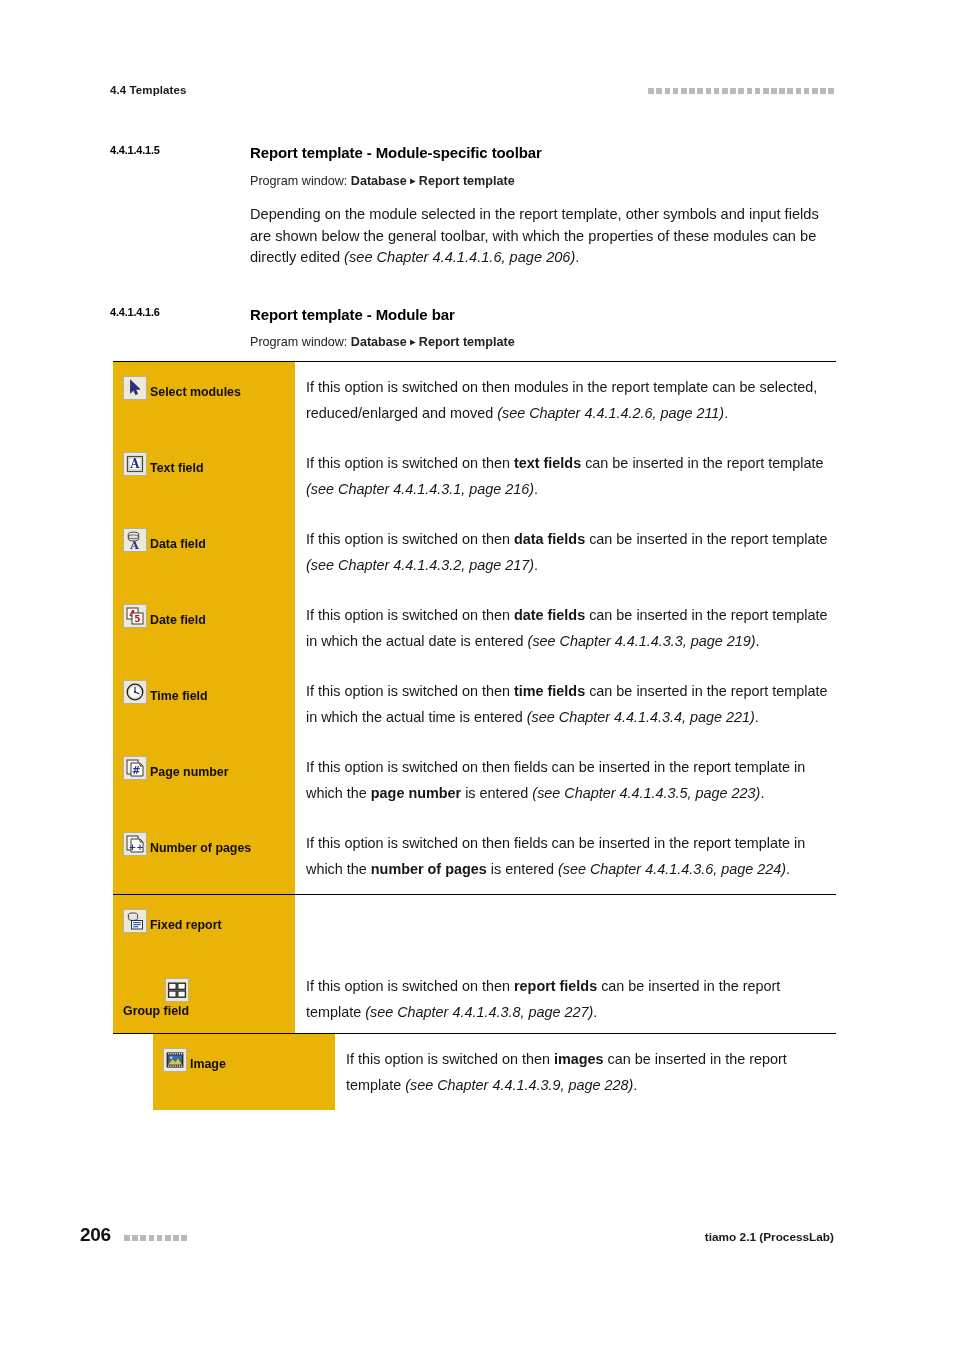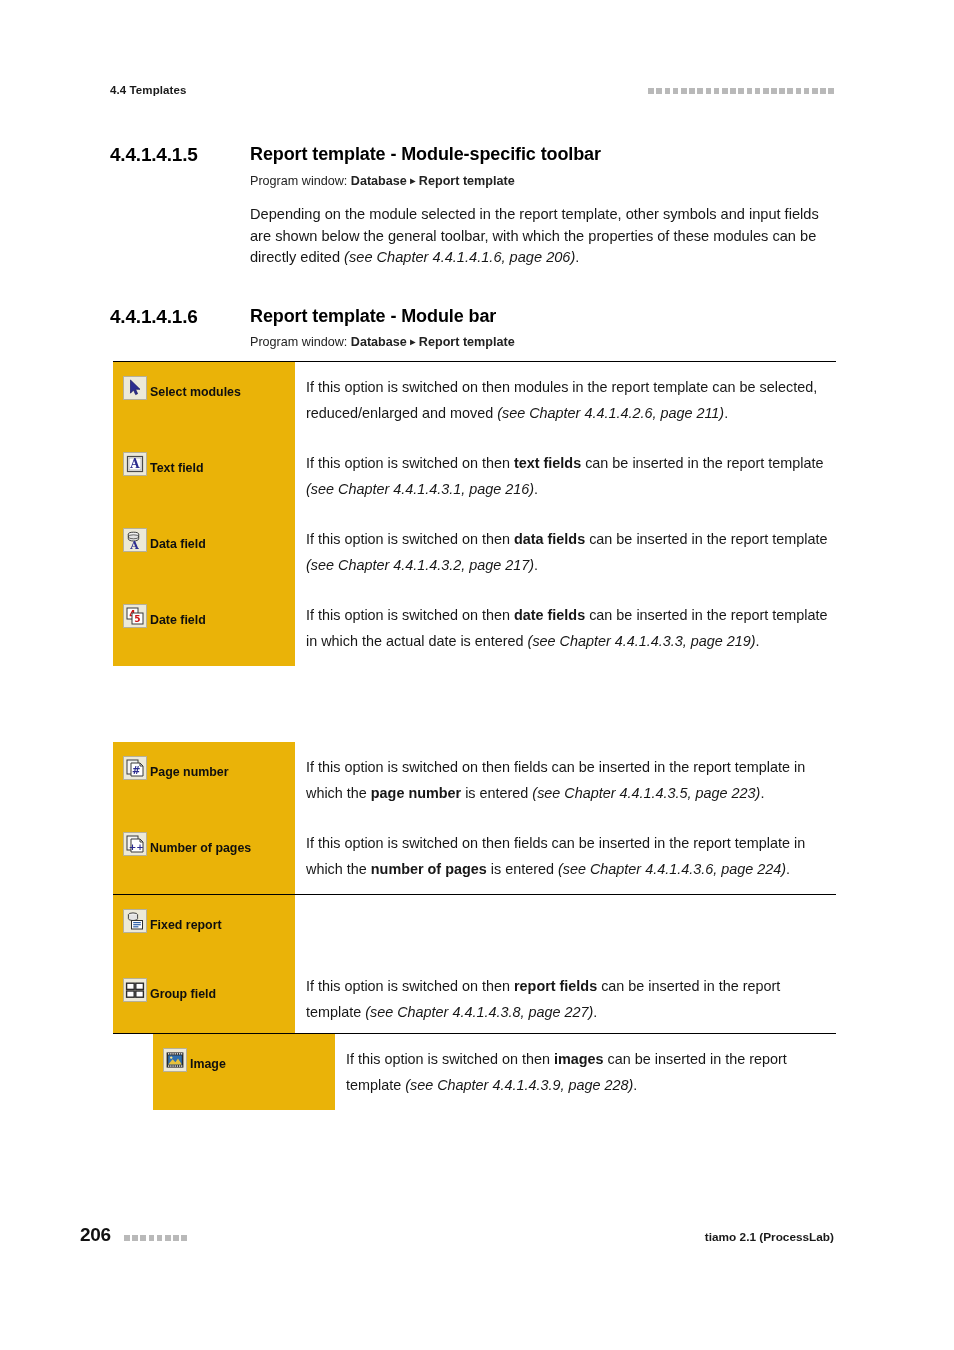--- a/index.html
+++ b/index.html
@@ -58,31 +58,31 @@
   
   .h4 {
     position: absolute;
     left: 110px;
     width: 730px;
   }
   .h4 .num {
     position: absolute;
     left: 0;
     top: 0;
-    font-size: 19px;
+    font-size: 11px;
     font-weight: bold;
     letter-spacing: -0.2px;
     color: #000;
     white-space: nowrap;
   }
   .h4 .ttl {
     position: absolute;
     left: 140px;
     top: 0;
-    font-size: 18px;
+    font-size: 15px;
     font-weight: bold;
     letter-spacing: -0.1px;
     color: #000;
     white-space: nowrap;
   }
 
   .progwin {
     position: absolute;
     left: 250px;
     font-size: 12.6px;
@@ -333,20 +333,37 @@
               </svg>
             </span>
             <span class="lbl">Date field</span>
           </div>
         </div>
         <div class="cell-right">
           <div class="desc"><span>If this option is switched on then </span><b>date fields</b><span> can be inserted in the report template in which the actual date is entered </span><i>(see Chapter 4.4.1.4.3.3, page 219)</i><span>.</span></div>
         </div>
       </div>
       <div class="tbl-row" style="height: 76px;">
+        <div class="cell-left">
+          <div class="icon-label" style="top:14px;">
+            <span class="ico">
+              <svg viewBox="0 0 22 22">
+                <circle cx="11" cy="11" r="7.8" fill="#ffffff" stroke="#1c1c1c" stroke-width="1.3"></circle>
+                <circle cx="11" cy="11" r="6.2" fill="none" stroke="#9b9b9b" stroke-width="0.5"></circle>
+                <line x1="11" y1="11" x2="11" y2="6.4" stroke="#24248c" stroke-width="1.2" stroke-linecap="round"></line>
+                <line x1="11" y1="11" x2="14.8" y2="12.6" stroke="#24248c" stroke-width="1.2" stroke-linecap="round"></line>
+                <circle cx="11" cy="11" r="0.9" fill="#1c1c1c"></circle>
+              </svg>
+            </span>
+            <span class="lbl">Time field</span>
+          </div>
+        </div>
+        <div class="cell-right">
+          <div class="desc"><span>If this option is switched on then </span><b>time fields</b><span> can be inserted in the report template in which the actual time is entered </span><i>(see Chapter 4.4.1.4.3.4, page 221)</i><span>.</span></div>
+        </div>
       </div>
       <div class="tbl-row" style="height: 76px;">
         <div class="cell-left">
           <div class="icon-label" style="top:14px;">
             <span class="ico">
               <svg viewBox="0 0 22 22">
                 <rect x="3" y="3" width="11" height="14" fill="#f4f4f4" stroke="#3a3a3a" stroke-width="1"></rect>
                 <path d="M7 6 h9 l3 3 v10 H7 Z" fill="#ffffff" stroke="#3a3a3a" stroke-width="1"></path>
                 <path d="M16 6 v3 h3" fill="none" stroke="#3a3a3a" stroke-width="1"></path>
                 <text x="12.3" y="17" font-family="DejaVu Sans, sans-serif" font-size="10" font-weight="bold" fill="#2d2d8f" text-anchor="middle">#</text>
@@ -389,21 +406,21 @@
                 <line x1="9.2" y1="14.7" x2="16.8" y2="14.7" stroke="#2d5fa8" stroke-width="1.2"></line>
                 <line x1="9.2" y1="16.8" x2="14.4" y2="16.8" stroke="#2d5fa8" stroke-width="1.2"></line>
               </svg>
             </span>
             <span class="lbl">Fixed report</span>
           </div>
         </div>
       </div>
       <div class="tbl-row" style="height: 69px;">
         <div class="cell-left">
-          <div class="icon-label" style="top:14px;">
+          <div class="icon-label" style="top:14px;flex-direction:column;">
             <span class="ico">
               <svg viewBox="0 0 22 22">
                 <rect x="2.6" y="4.2" width="7.6" height="6.2" fill="#ffffff" stroke="#2a2a2a" stroke-width="1.4"></rect>
                 <rect x="11.8" y="4.2" width="7.6" height="6.2" fill="#ffffff" stroke="#2a2a2a" stroke-width="1.4"></rect>
                 <rect x="2.6" y="12" width="7.6" height="6.2" fill="#ffffff" stroke="#2a2a2a" stroke-width="1.4"></rect>
                 <rect x="11.8" y="12" width="7.6" height="6.2" fill="#ffffff" stroke="#2a2a2a" stroke-width="1.4"></rect>
               </svg>
             </span>
             <span class="lbl">Group field</span>
           </div>

